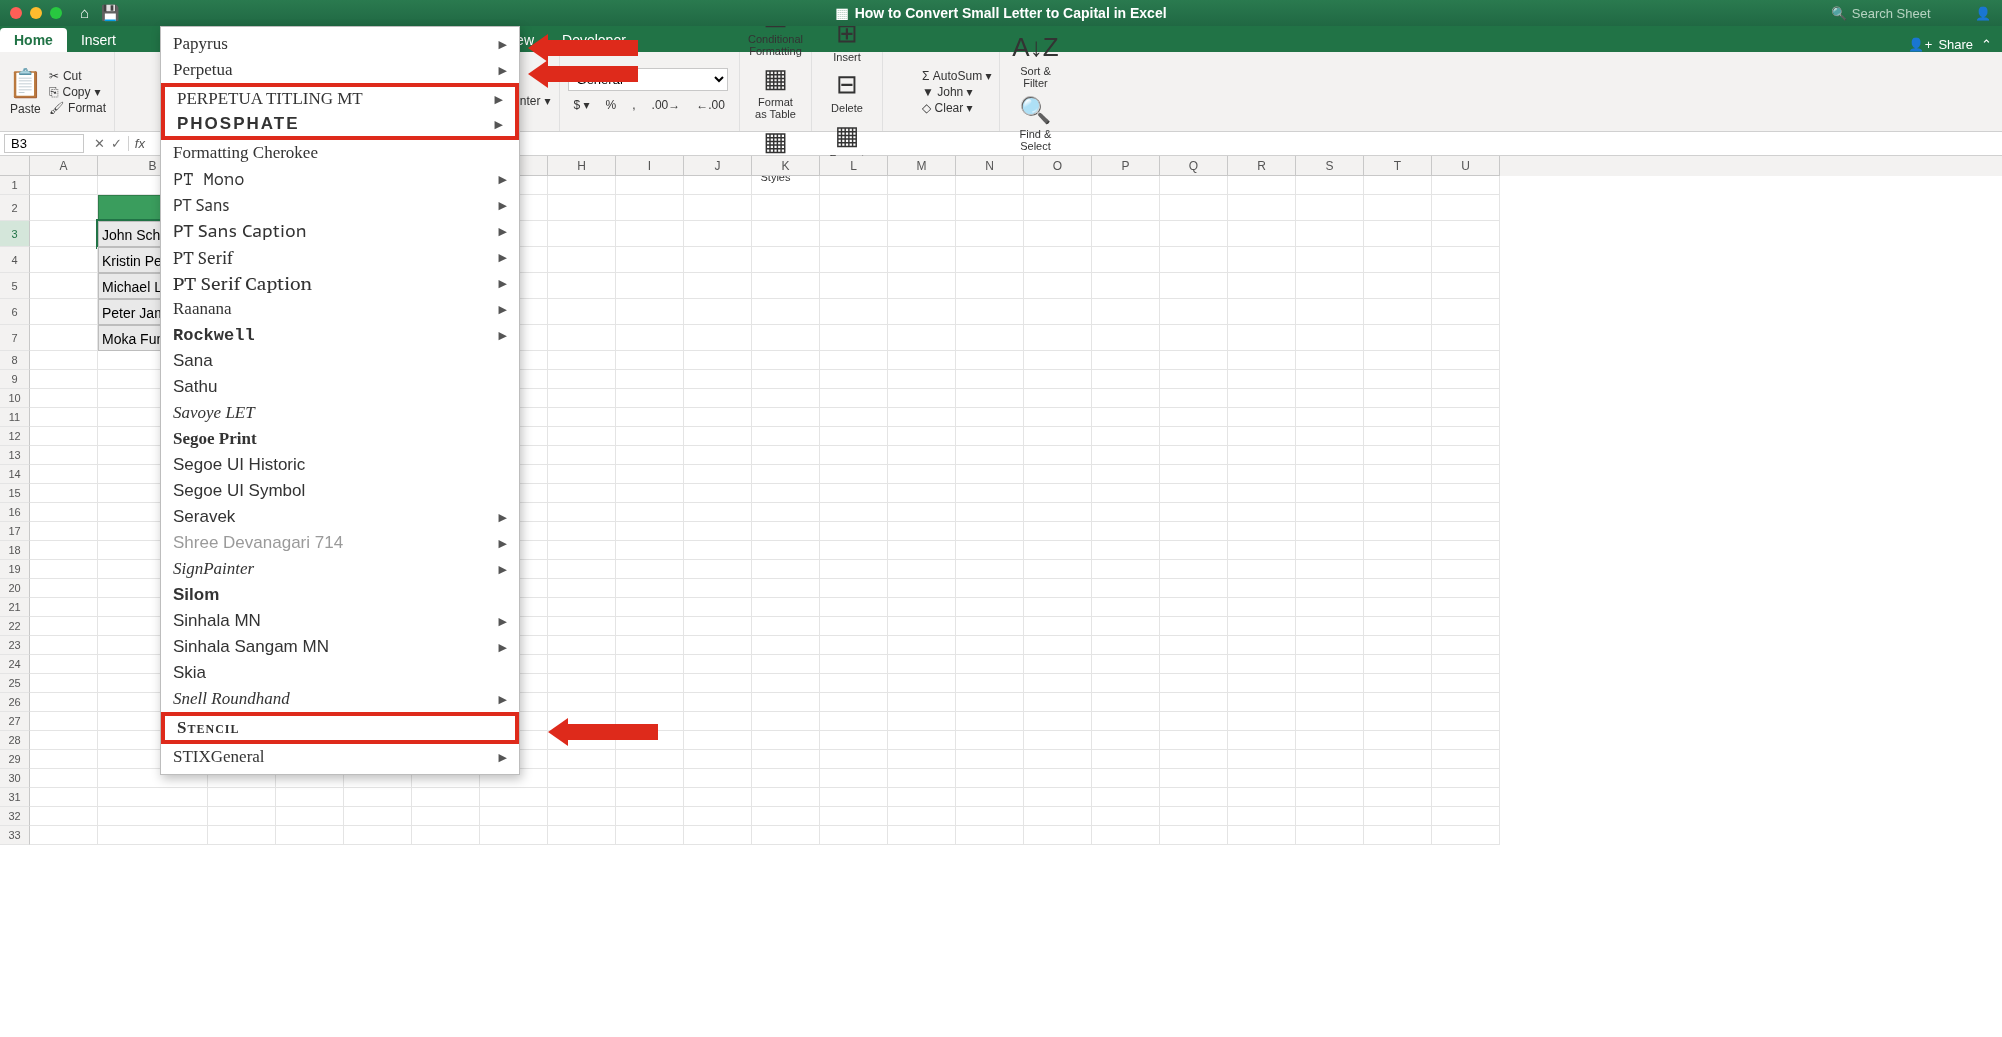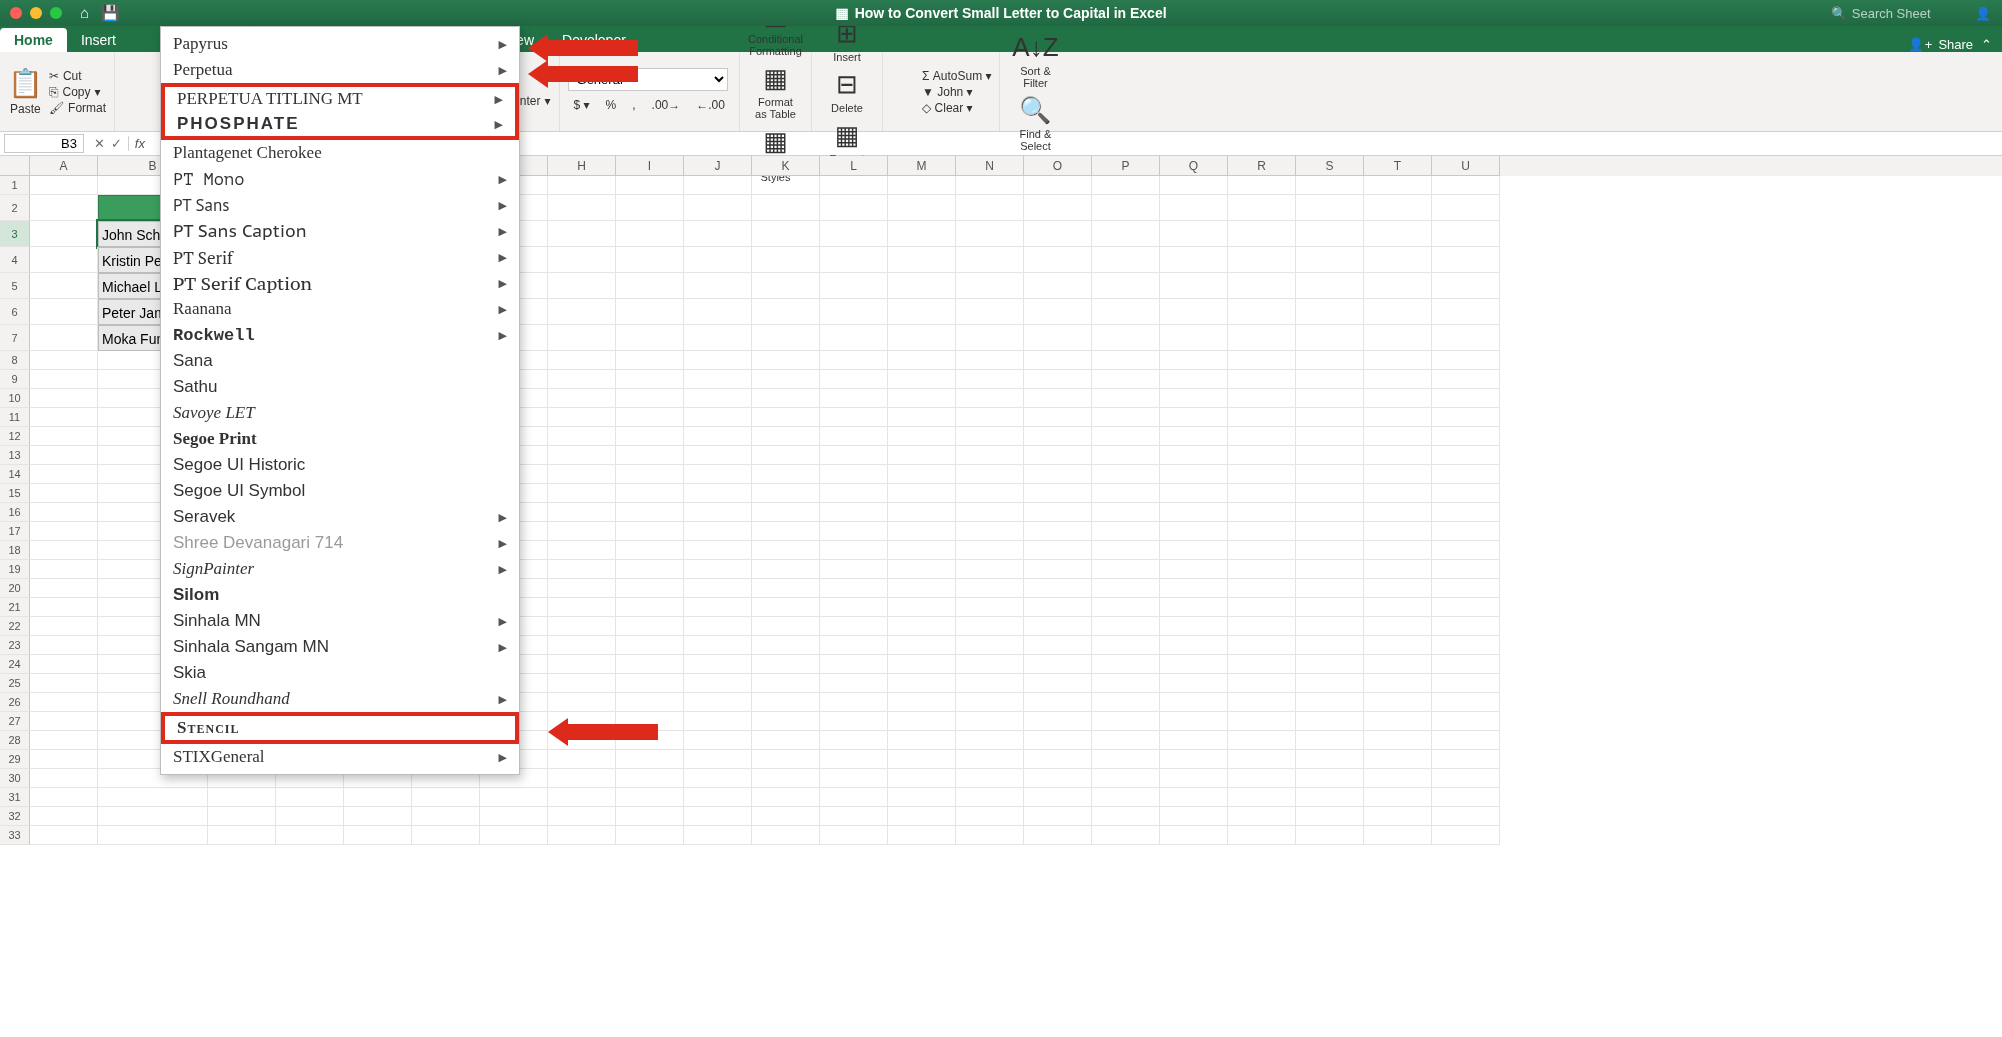--- a/index.html
+++ b/index.html
@@ -36,21 +36,21 @@
 .ribbon-large { display:flex; flex-direction:column; align-items:center; gap:2px; font-size:11px; text-align:center; min-width:54px;}
 .ribbon-large .icon { font-size:26px;}
 select.num-format { font-size:13px; padding:2px 4px; width:160px; border:1px solid #c8c8c8; background:#fff;}
 .num-icons { display:flex; gap:4px; margin-top:4px;}
 .num-icons span { border:1px solid transparent; padding:2px 5px; font-size:12px;}
 .align-frag { display:flex; flex-direction:column; gap:4px; font-size:12px;}
 .align-row { display:flex; align-items:center; gap:4px;}
 .editing-col { display:flex; flex-direction:column; gap:2px; font-size:12px;margin-left:31px;}
 
 
-.formula-bar { height:24px; display:flex; align-items:center; border-bottom:1px solid #d0d0d0; font-size:13px;text-align:right;}
+.formula-bar { height:24px; display:flex; align-items:center; border-bottom:1px solid #d0d0d0; font-size:13px;}
 .name-box { width:80px; border:1px solid #c8c8c8; padding:1px 6px; margin:0 4px;}
 .fb-icons { display:flex; gap:6px; padding:0 6px; color:#6b6b6b; border-right:1px solid #d0d0d0;}
 .fx { font-style:italic; color:#555; padding:0 6px;}
 
 
 .sheet-wrap { position:relative; height:calc(100vh - 156px);}
 .col-headers { display:flex; position:absolute; top:0; left:0; right:0; height:20px; background:#f3f2f1;}
 .col-headers .rowh-corner { width:30px; border-right:1px solid #c8c8c8; border-bottom:1px solid #c8c8c8;}
 .col-h { width:68px; text-align:center; border-right:1px solid #c8c8c8; border-bottom:1px solid #c8c8c8; color:#555; font-size:12px; line-height:20px;}
 .col-h.wide { width:110px;}
@@ -1055,21 +1055,21 @@
         <div class="font-item">
           <span style="font-family: &quot;Perpetua Titling MT&quot;, &quot;Trajan Pro&quot;, serif;">PERPETUA TITLING MT</span>
           <span class="arrow">▶</span>
         </div>
         <div class="font-item">
           <span style="font-family: Impact, &quot;Arial Black&quot;, sans-serif; font-weight: 900; letter-spacing: 2px;">PHOSPHATE</span>
           <span class="arrow">▶</span>
         </div>
       </div>
       <div class="font-item">
-        <span style="font-family: &quot;Plantagenet Cherokee&quot;, Georgia, serif;">Plantagenet Cherokee</span>
+        <span style="font-family: &quot;Plantagenet Cherokee&quot;, Georgia, serif;">Formatting Cherokee</span>
       </div>
       <div class="font-item">
         <span style="font-family: &quot;PT Mono&quot;, &quot;Courier New&quot;, monospace;">PT  Mono</span>
         <span class="arrow">▶</span>
       </div>
       <div class="font-item">
         <span style="font-family: &quot;PT Sans&quot;, Arial, sans-serif;">PT Sans</span>
         <span class="arrow">▶</span>
       </div>
       <div class="font-item">

